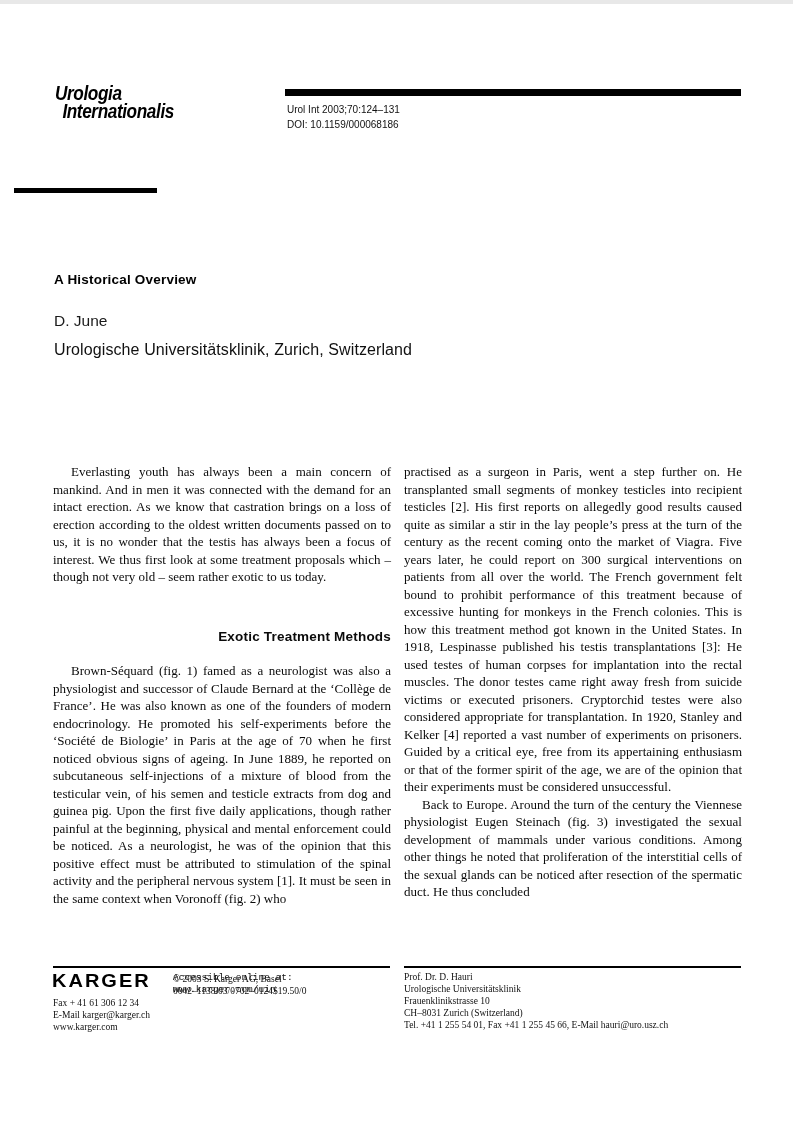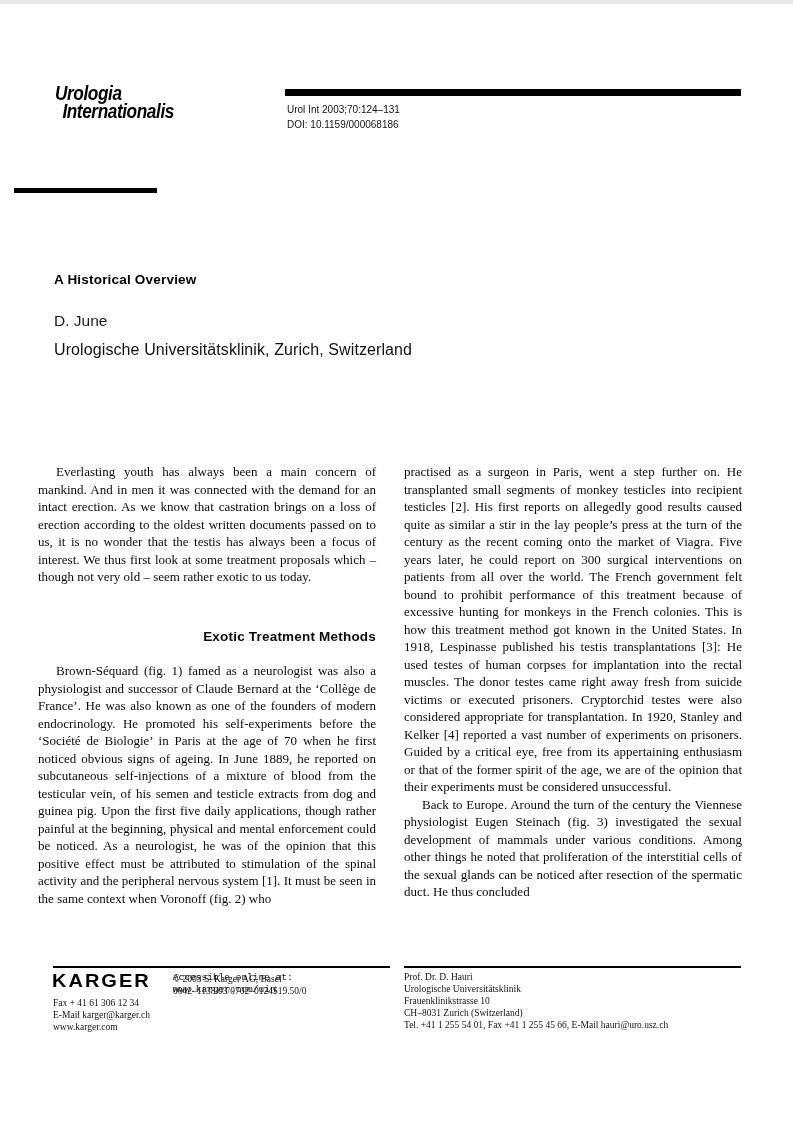--- a/index.html
+++ b/index.html
@@ -92,21 +92,21 @@
   .col {
     position: absolute;
     top: 459px;
     width: 338px;
     font-family: "Liberation Serif", serif;
     font-size: 13px;
     line-height: 17.5px;
     text-align: justify;
     color: #0a0a0a;
   }
-  .col-left  { left: 38px;  }
+  .col-left  { left: 53px;  }
   .col-right { left: 404px; }
   .col p { margin: 0; }
   .col p.indent { text-indent: 18px; }
   .section-heading {
     font-family: "Liberation Sans", sans-serif;
     font-weight: 700;
     font-size: 13.5px;
     margin: 42px 0 17px 18px;
     text-align: right;
     letter-spacing: 0.2px;

